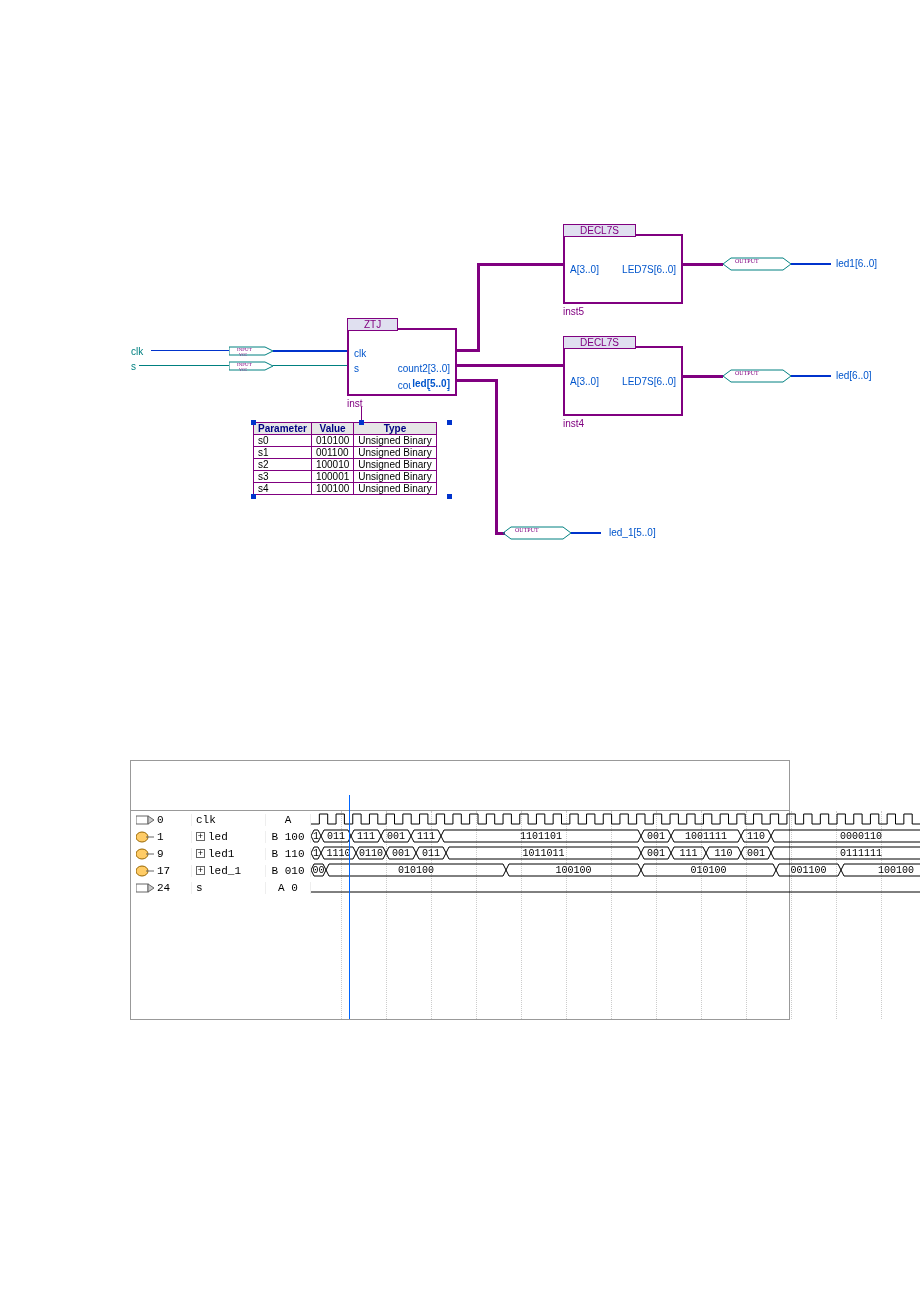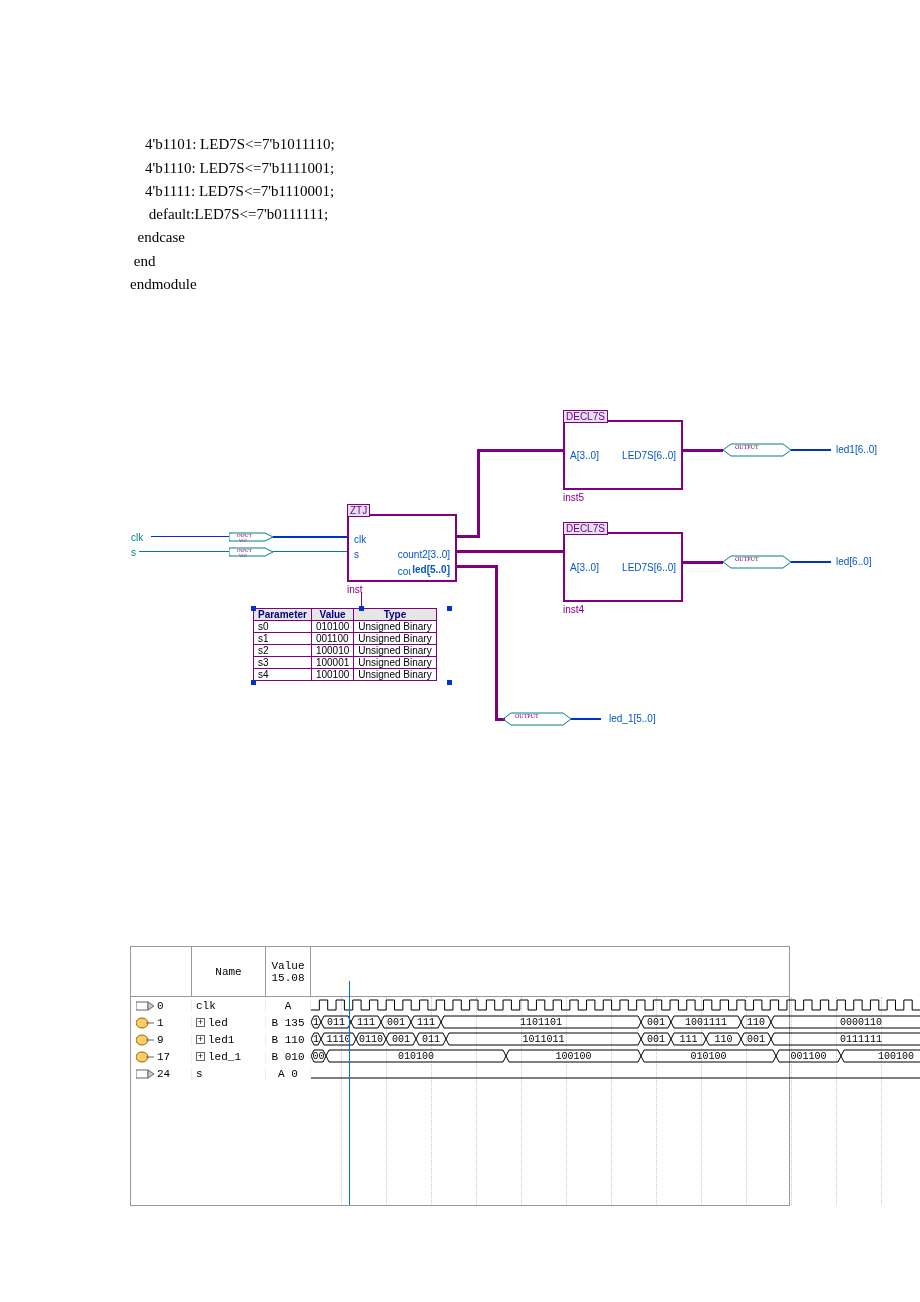--- a/index.html
+++ b/index.html
@@ -12,21 +12,21 @@
   margin: 95px 0 0 0;
   position: relative;
   height: 365px;
   background-image:
     radial-gradient(circle, #999 0.5px, transparent 0.5px);
   background-size: 8px 8px;
   background-position: 0 0;
   border: 1px solid transparent;
 }
 .block { position: absolute; border: 2px solid #800080; background: transparent; }
-.block-lbl { position: absolute; font: 10px Arial; color: #800080; background: #e0e0f0; padding: 0 2px; top: -12px; left: -2px; border: 1px solid #800080; }
+.block-lbl { position: absolute; font: 10px Arial; color: #800080; background: #e0e0f0; padding: 0 16px; top: -12px; left: -2px; border: 1px solid #800080; }
 .port-l { position: absolute; font: 10px Arial; color: #0055cc; background: #fff; padding: 0 1px; }
 .port-r { position: absolute; font: 10px Arial; color: #0055cc; background: #fff; padding: 0 1px; text-align: right; }
 .inst { position: absolute; font: 10px Arial; color: #800080; }
 .pin-in { position: absolute; font: 9px Arial; color: #800080; }
 .pin-in-shape { position: absolute; background: #fff; }
 .pin-in-shape svg { display: block; }
 .output-shape { position: absolute; }
 .out-lbl { position: absolute; font: 10px Arial; color: #0055cc; }
 .wire { position: absolute; background: #800080; }
 .wire-blue { position: absolute; background: #0033cc; }
@@ -56,28 +56,20 @@
 .wf-wave { flex: 1; position: relative; height: 17px; }
 .wf-wave svg { position: absolute; top: 0; left: 0; }
 .cursor-line { position: absolute; top: 34px; bottom: 0; width: 1px; background: #0066ff; left: 218px; z-index: 5; }
 .grid-v { position: absolute; top: 50px; bottom: 0; width: 1px; border-left: 1px dotted #ccc; }
 </style>
 </head>
 <body>
 
 <div class="page">
 
-  <div class="code">
-<span>    4'b1101: LED7S&lt;=7'b1011110;</span>
-<span>    4'b1110: LED7S&lt;=7'b1111001;</span>
-<span>    4'b1111: LED7S&lt;=7'b1110001;</span>
-<span>     default:LED7S&lt;=7'b0111111;</span>
-<span>  endcase</span>
-<span> end</span>
-<span>endmodule</span></div>
 
   <div class="schematic">
 
     <div class="pin-in" style="left:0px; top:140px; color:#008080; font-size:10px;">clk</div>
     <div class="pin-in-shape" style="left:98px; top:137px;">
       <svg width="48" height="16">
           <path d="M0 4 L36 4 L44 8 L36 12 L0 12 Z" fill="none" stroke="#008080" stroke-width="1"></path>
           <text x="8" y="8" font-size="5" fill="#800080">INPUT</text>
           <text x="10" y="13" font-size="4" fill="#800080">VCC</text>
         </svg>
@@ -211,28 +203,20 @@
     <div class="grid-v" style="left:435px;"></div>
     <div class="grid-v" style="left:480px;"></div>
     <div class="grid-v" style="left:525px;"></div>
     <div class="grid-v" style="left:570px;"></div>
     <div class="grid-v" style="left:615px;"></div>
     <div class="grid-v" style="left:660px;"></div>
     <div class="grid-v" style="left:705px;"></div>
     <div class="grid-v" style="left:750px;"></div>
 
     <div class="wf-head">
-      <div class="wf-head-left">
-        <div class="wf-idx-col"></div>
-        <div class="wf-name-col">Name</div>
-        <div class="wf-val-col">
-          <span>Value</span>
-          <span>15.08</span>
-        </div>
-      </div>
     </div>
 
     <div class="wf-rows">
 
       <div class="wf-row">
         <div class="wf-idx">
           <span class="wf-idx-icon">
             <svg width="18" height="12">
                 <rect x="0" y="2" width="12" height="8" fill="#fff" stroke="#666"></rect>
                 <path d="M12 2 L18 6 L12 10 Z" fill="#ccc" stroke="#666"></path>
@@ -258,21 +242,21 @@
                 <ellipse cx="6" cy="6" rx="6" ry="5" fill="#ffcc66" stroke="#996600"></ellipse>
                 <path d="M10 6 L18 6" stroke="#666"></path>
               </svg>
           </span>
           <span>1</span>
         </div>
         <div class="wf-sig-name">
           <span class="wf-expand">+</span>
           <span>led</span>
         </div>
-        <div class="wf-val">B 135</div>
+        <div class="wf-val">B 100</div>
         <div class="wf-wave">
           <svg width="640" height="17" id="ledwave">
               <path d="M0 8 L3 2 L7 2 L10 8 L7 14 L3 14 Z" fill="none" stroke="#000"></path>
               <text x="5" y="11" font-size="10" font-family="Courier New" text-anchor="middle">1</text>
               <path d="M10 8 L13 2 L37 2 L40 8 L37 14 L13 14 Z" fill="none" stroke="#000"></path>
               <text x="25" y="11" font-size="10" font-family="Courier New" text-anchor="middle">011</text>
               <path d="M40 8 L43 2 L67 2 L70 8 L67 14 L43 14 Z" fill="none" stroke="#000"></path>
               <text x="55" y="11" font-size="10" font-family="Courier New" text-anchor="middle">111</text>
               <path d="M70 8 L73 2 L97 2 L100 8 L97 14 L73 14 Z" fill="none" stroke="#000"></path>
               <text x="85" y="11" font-size="10" font-family="Courier New" text-anchor="middle">001</text>

